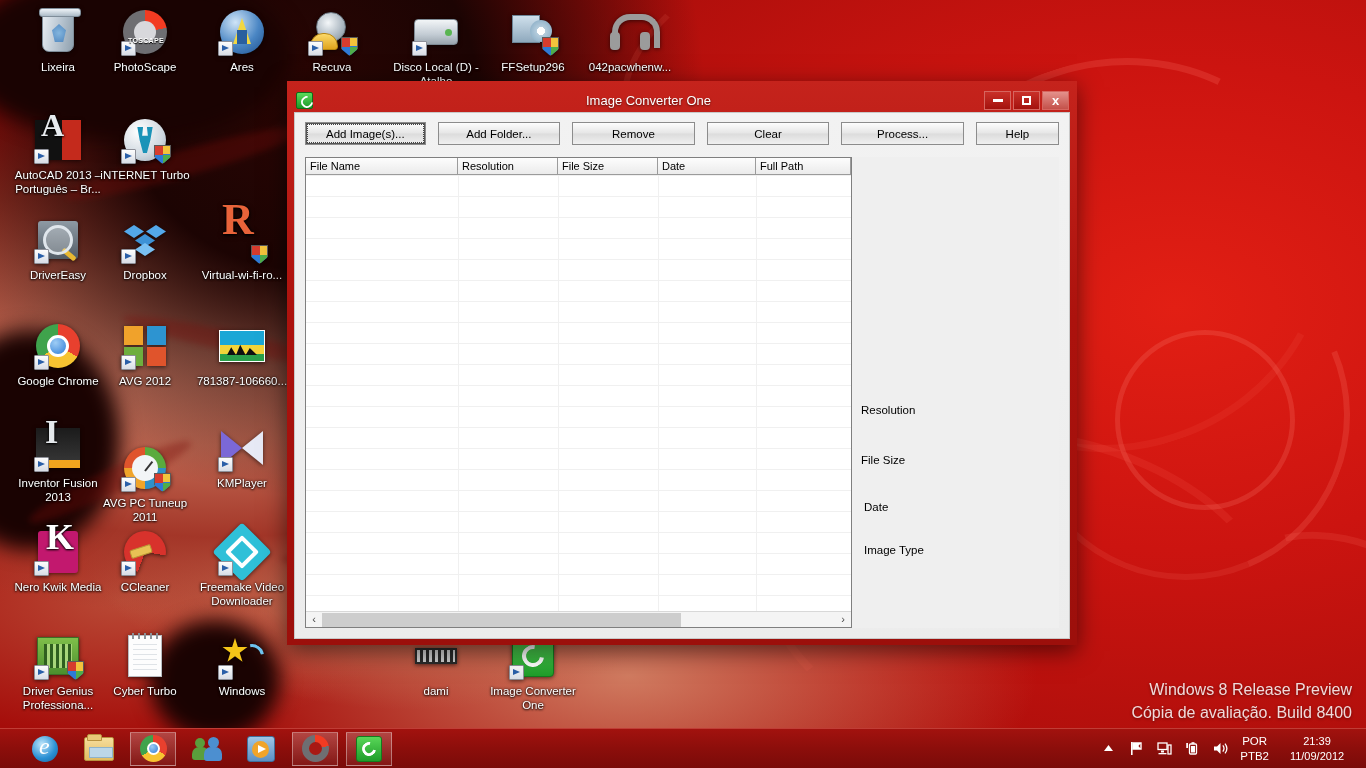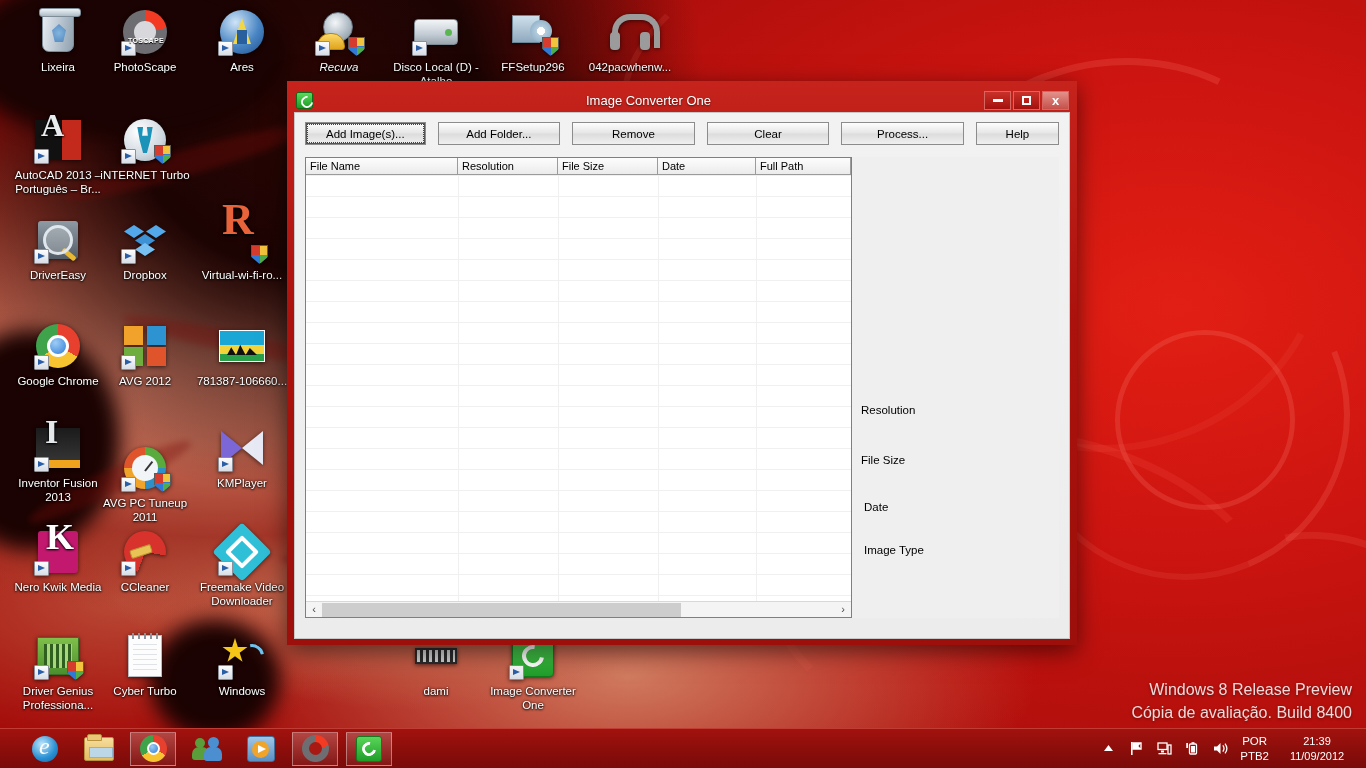--- a/index.html
+++ b/index.html
@@ -271,21 +271,21 @@
     color: #fff; font-size: 11px; cursor: pointer;
   }
   .win-btn.close { background: linear-gradient(#e4918b,#c4514a); }
   .wb-min { width: 10px; height: 3px; background: #fff; }
   .wb-max { width: 9px; height: 9px; border: 2px solid #fff; }
   .wb-close { font-size: 13px; font-weight: bold; line-height: 1; }
 
   .client {
     position: relative; z-index: 2; height: calc(100% - 24px);
     background: linear-gradient(180deg,#f2f2f2,#ececec);
-    border: 1px solid #c8c8c8; padding: 9px 10px 20px 10px;
+    border: 1px solid #c8c8c8; padding: 9px 10px 10px 10px;
     display: flex; flex-direction: column;
   }
   .toolbar { display: flex; gap: 12px; margin-bottom: 12px; }
   .tb-btn {
     height: 23px; background: linear-gradient(#fdfdfd,#e6e6e6 48%,#dcdcdc 52%,#f0f0f0);
     border: 1px solid #8c8c8c; font-family: "Liberation Sans", sans-serif; font-size: 11.5px;
     color: #000; display: flex; align-items: center; justify-content: center; cursor: pointer;
   }
   .tb-btn.focused { outline: 1px dotted #444; outline-offset: -3px; box-shadow: inset 0 0 0 1px #555; }
   .tb-add-img { width: 122px; } .tb-add-fold { width: 124px; } .tb-remove { width: 124px; }
@@ -425,21 +425,21 @@
     </div>
     <div class="dicon" style="left: 194px; top: 8px;">
       <div class="glyph">
         <div class="ic-ares">
           <div class="core"></div>
         </div>
         <span class="shortcut-arrow"></span>
       </div>
       <span class="label">Ares</span>
     </div>
-    <div class="dicon" style="left: 291px; top: 8px; font-style: italic;">
+    <div class="dicon" style="left: 284px; top: 8px;">
       <div class="glyph">
         <div class="ic-recuva"></div>
         <span class="shortcut-arrow"></span>
         <span class="shield"></span>
       </div>
       <span class="label">Recuva</span>
     </div>
     <div class="dicon" style="left: 388px; top: 8px;">
       <div class="glyph">
         <div class="ic-disco"></div>

